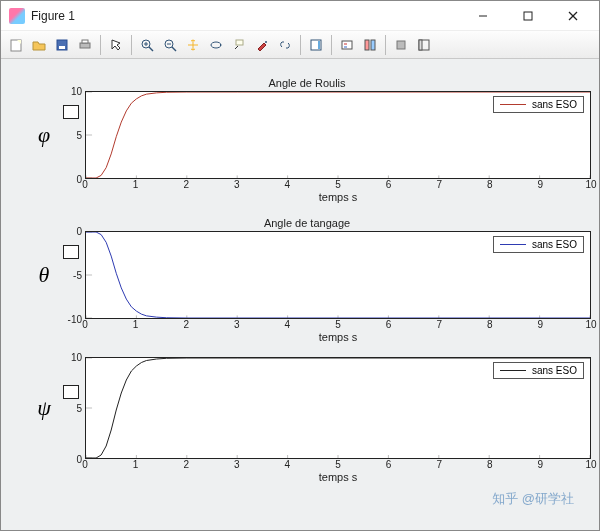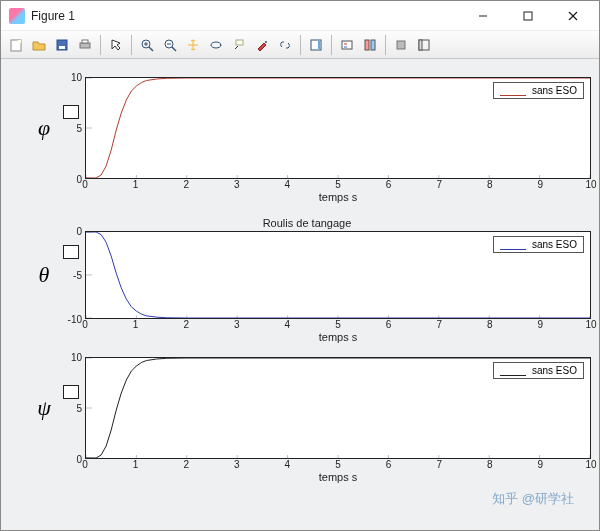--- a/index.html
+++ b/index.html
@@ -25,21 +25,21 @@
   .plot-row { flex:1; display:flex; align-items:stretch; }
   .ylabel-box { width:42px; display:flex; align-items:center; justify-content:center; }
   .greek { font-family: "Times New Roman", serif; font-style: italic; font-size:22px; }
   .yticks { width:20px; position:relative; }
   .ytick { position:absolute; right:3px; font-size:10px; color:#222; transform:translateY(-50%); }
   .axes { flex:1; position:relative; background:#fff; border:1px solid #222; border-top-color:#222; border-right-color:#222; }
   .axes svg { position:absolute; left:0; top:0; width:100%; height:100%; }
   .xticks { height:12px; position:relative; margin-left:62px; }
   .xtick { position:absolute; top:0; font-size:10px; color:#222; transform:translateX(-50%); }
   .xlabel { text-align:center; font-size:11px; color:#222; margin-left:62px; height:14px; }
-  .legend { position:absolute; right:6px; top:4px; background:#fff; border:1px solid #555; padding:2px 6px; font-size:10px; display:flex; align-items:flex-end; gap:6px; }
+  .legend { position:absolute; right:6px; top:4px; background:#fff; border:1px solid #555; padding:2px 6px; font-size:10px; display:flex; align-items:center; gap:6px; }
   .lline { width:26px; height:0; border-top:1.2px solid; }
   .marker-box { position:absolute; width:16px; height:14px; background:#fff; border:1px solid #222; }
   .watermark { position:absolute; right:10px; bottom:6px; color:rgba(255,255,255,0.65); font-size:12px; text-shadow:0 0 2px rgba(0,0,0,0.3); }
   .watermark2 { position:absolute; right:25px; bottom:22px; color:rgba(120,160,200,0.9); font-size:13px; }
 </style>
 </head>
 <body>
 
 <div class="window">
 
@@ -172,20 +172,21 @@
         <svg width="14" height="14">
           <rect x="2" y="2" width="10" height="10" fill="none" stroke="#555"></rect>
           <rect x="2" y="2" width="3" height="10" fill="#ddd" stroke="#555"></rect>
         </svg>
       </div>
   </div>
 
   <div class="canvas-area">
     <div id="plots">
         <div class="plot-wrap p0">
+          <div class="ptitle">Angle de Roulis</div>
           <div class="plot-row">
             <div class="ylabel-box">
               <span class="greek">φ</span>
             </div>
             <div class="yticks">
               <div class="ytick" style="top: 100%;">0</div>
               <div class="ytick" style="top: 50%;">5</div>
               <div class="ytick" style="top: 0%;">10</div>
             </div>
             <div class="axes">
@@ -222,21 +223,21 @@
             <div class="xtick" style="left: 50%;">5</div>
             <div class="xtick" style="left: 60%;">6</div>
             <div class="xtick" style="left: 70%;">7</div>
             <div class="xtick" style="left: 80%;">8</div>
             <div class="xtick" style="left: 90%;">9</div>
             <div class="xtick" style="left: 100%;">10</div>
           </div>
           <div class="xlabel">temps s</div>
         </div>
         <div class="plot-wrap p1">
-          <div class="ptitle">Roulis de tangage</div>
+          <div class="ptitle">Angle de tangage</div>
           <div class="plot-row">
             <div class="ylabel-box">
               <span class="greek">θ</span>
             </div>
             <div class="yticks">
               <div class="ytick" style="top: 100%; margin-left: 36px;">-10</div>
               <div class="ytick" style="top: 50%;">-5</div>
               <div class="ytick" style="top: 0%;">0</div>
             </div>
             <div class="axes">

